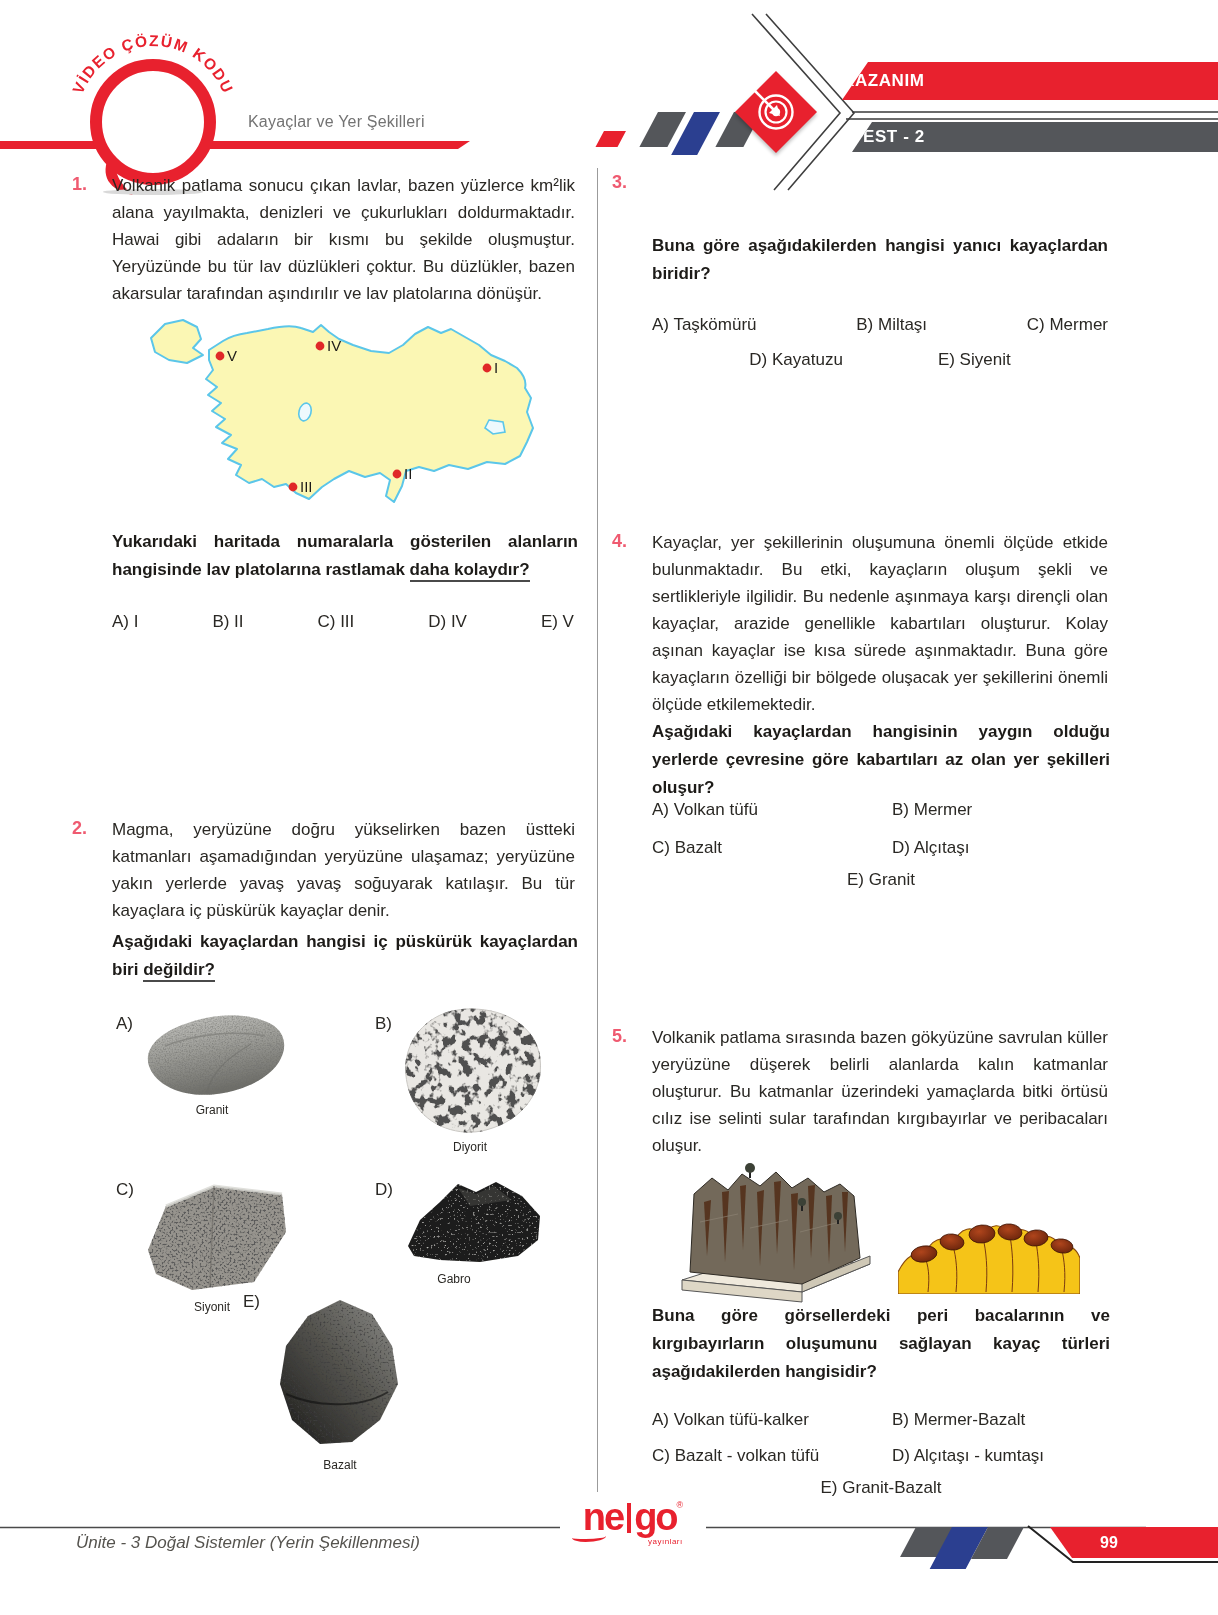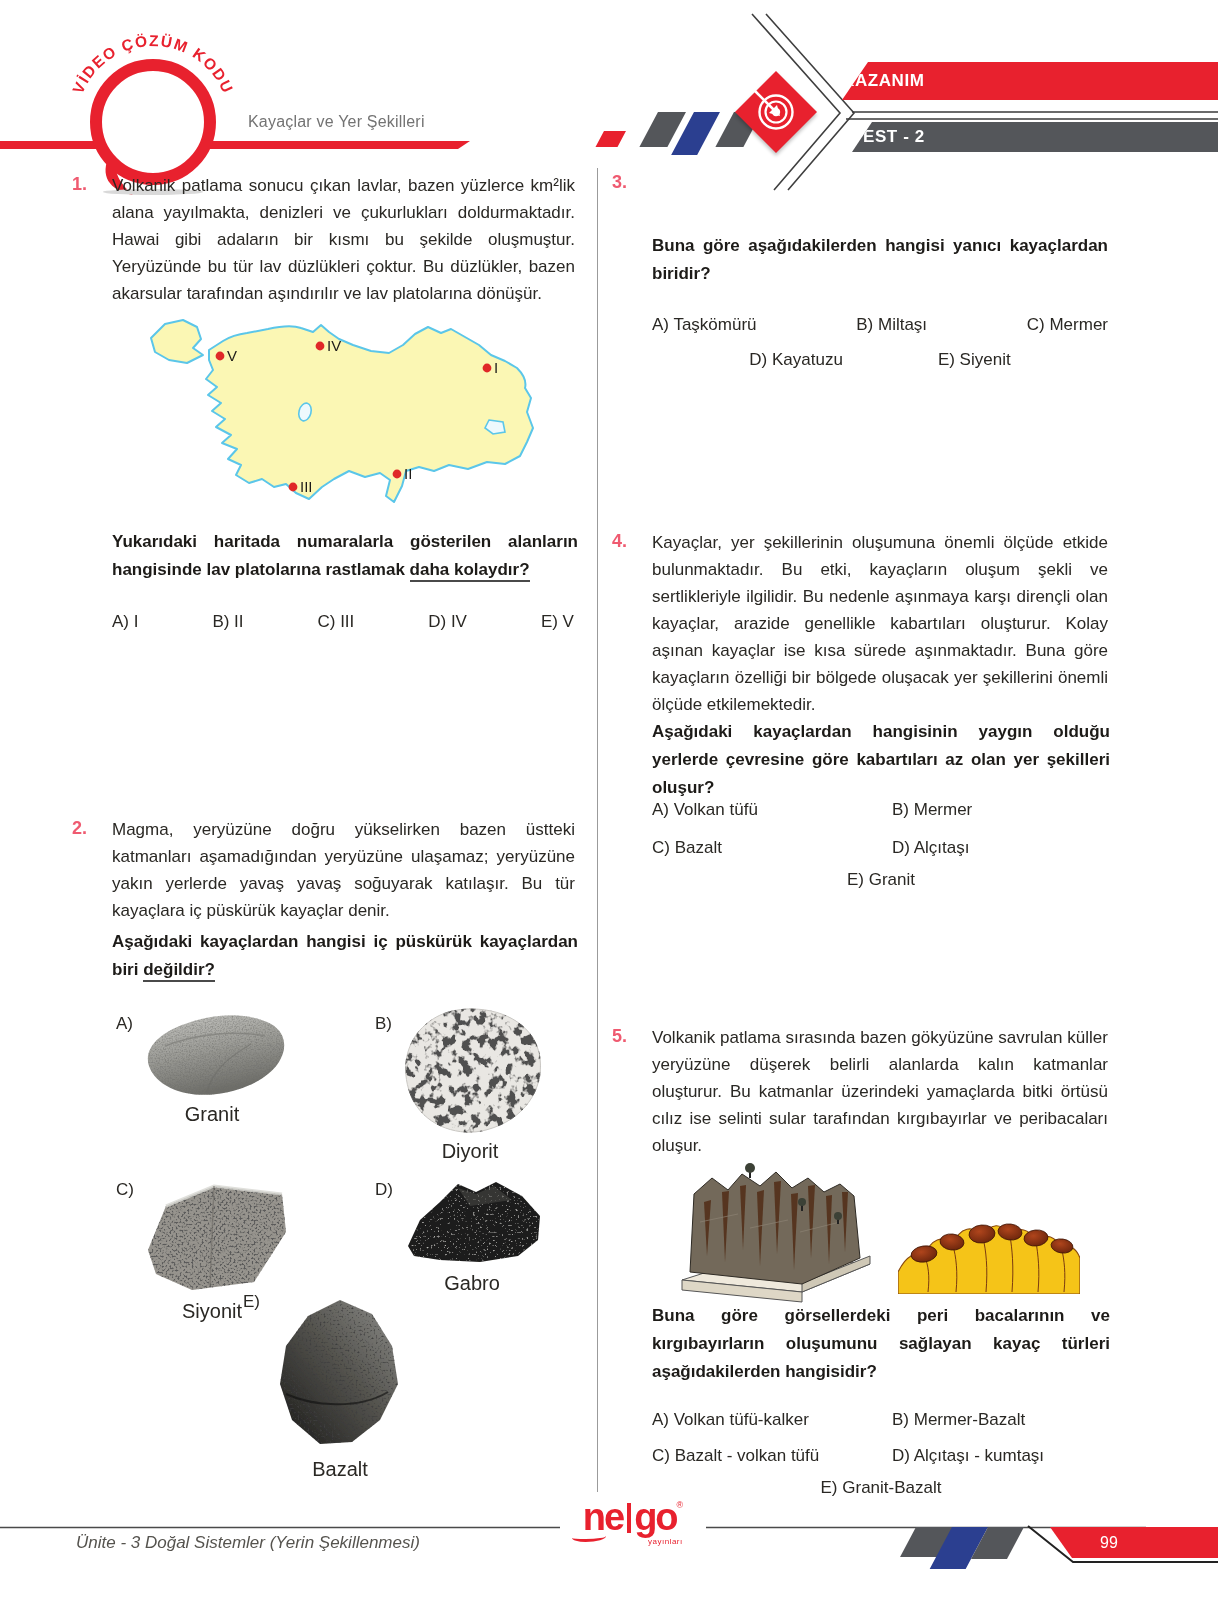--- a/index.html
+++ b/index.html
@@ -37,21 +37,21 @@
   
   .qnum{position:absolute;font-weight:bold;font-size:18px;color:#EF5A70}
   .qbody{position:absolute;font-size:17px;line-height:27px;text-align:justify;color:#2a2824}
   .stem{position:absolute;font-size:17px;line-height:28px;font-weight:bold;color:#1d1b18;text-align:justify}
   .ul{border-bottom:2px solid #4a4a4a;padding-bottom:1px}
   .opt-row{position:absolute;display:flex;font-size:17px;color:#2a2824}
   .spread{justify-content:space-between}
   .center-row{justify-content:center;text-align:center}
   .two-col span:first-child{width:240px;display:inline-block}
   .rock-letter{position:absolute;font-size:17px;color:#2a2824}
-  .rock-caption{position:absolute;font-size:20px;color:#2a2824;text-align:center}
+  .rock-caption{position:absolute;font-size:12px;color:#2a2824;text-align:center}
   .rock{position:absolute}
   .map-svg{position:absolute;left:143px;top:308px;width:400px;height:205px}
   .map-outline{fill:#FBF7B4;stroke:#5BC6E9;stroke-width:2;stroke-linejoin:round}
   .map-lake{fill:#eef9fd;stroke:#5BC6E9;stroke-width:1.6}
   .map-dot{fill:#E02828}
   .map-label{font-family:"Liberation Sans",sans-serif;font-size:15px;fill:#1d1b18}
   .fig{position:absolute}
 
   
   .footer-svg{position:absolute;left:0;top:1480px;width:1218px;height:135px;pointer-events:none}
@@ -59,21 +59,21 @@
   .brand{position:absolute;left:560px;top:1492px;width:146px;height:70px;background:#fff;
     display:flex;align-items:flex-start;justify-content:center;padding-top:6px}
   .brand-ne,.brand-go{font-size:38px;font-weight:bold;color:#E8212E;letter-spacing:-2px;line-height:38px}
   .brand-bar{width:4px;height:30px;background:#E8212E;margin:5px 3px 0 4px}
   .brand-r{font-size:9px;color:#E8212E;margin-top:2px}
   .brand-sub{position:absolute;left:648px;top:1537px;font-size:8px;color:#E8212E;letter-spacing:.5px}
   .brand-swoosh{position:absolute;left:572px;top:1532px;width:34px;height:10px;
     border-bottom:3px solid #E8212E;border-radius:0 0 60% 40%}
   .page-badge{position:absolute;left:1050px;top:1527px;width:168px;height:31px;background:#E8212E;
     clip-path:polygon(0 0,100% 0,100% 100%,22px 100%);display:flex;align-items:center}
-  .page-badge span{margin-left:50px;color:#fff;font-size:16px;font-weight:normal}
+  .page-badge span{margin-left:50px;color:#fff;font-size:16px;font-weight:bold}
 </style>
 </head>
 <body>
 
 <div class="page">
 
   <svg width="0" height="0" style="position:absolute">
     <defs>
       <linearGradient id="grG" x1="0" y1="0" x2="0.35" y2="1">
         <stop offset="0" stop-color="#c7c7c3"></stop>
@@ -243,21 +243,21 @@
     <path d="M26,32 L74,12 L142,20" stroke="#d8d8d3" stroke-width="3" fill="none" opacity="0.8"></path>
     <path d="M74,12 L70,112" stroke="#6e6b66" stroke-width="1.5" fill="none" opacity="0.6"></path>
   </svg>
   <div class="rock-caption" style="left:152px;top:1300px;width:120px">Siyonit</div>
 
   <span class="rock-letter" style="left:375px;top:1180px">D)</span>
   <svg class="rock" style="left:400px;top:1176px" width="150" height="90" viewBox="0 0 150 90">
     <path filter="url(#f-ga)" fill="#1c1c1b" d="M8,70 L20,44 L40,26 L58,8 L76,16 L96,6 L122,20 L140,40 L138,64 L118,80 L80,86 L40,84 L14,80 Z"></path>
     <path fill="#4a4a47" opacity="0.55" d="M58,12 L76,18 L94,10 L112,24 L70,30 Z"></path>
   </svg>
-  <div class="rock-caption" style="left:412px;top:1272px;width:120px">Gabro</div>
+  <div class="rock-caption" style="left:394px;top:1272px;width:120px">Gabro</div>
 
   <span class="rock-letter" style="left:243px;top:1292px">E)</span>
   <svg class="rock" style="left:262px;top:1294px" width="156" height="156" viewBox="0 0 156 156">
     <path filter="url(#f-bz)" fill="url(#bzG)" d="M78,6 L110,20 L130,52 L136,90 L118,126 L90,148 L58,150 L30,126 L18,90 L24,52 L46,22 Z"></path>
     <path d="M24,100 C50,112 96,116 126,98" stroke="#0e0e0d" stroke-width="2" fill="none" opacity="0.6"></path>
   </svg>
   <div class="rock-caption" style="left:280px;top:1458px;width:120px">Bazalt</div>
 
   <span class="qnum" style="left:612px;top:172px">3.</span>
   <div class="stem" style="left:652px;top:232px;width:456px">Buna göre aşağıdakilerden hangisi yanıcı kayaçlardan biridir?</div>

